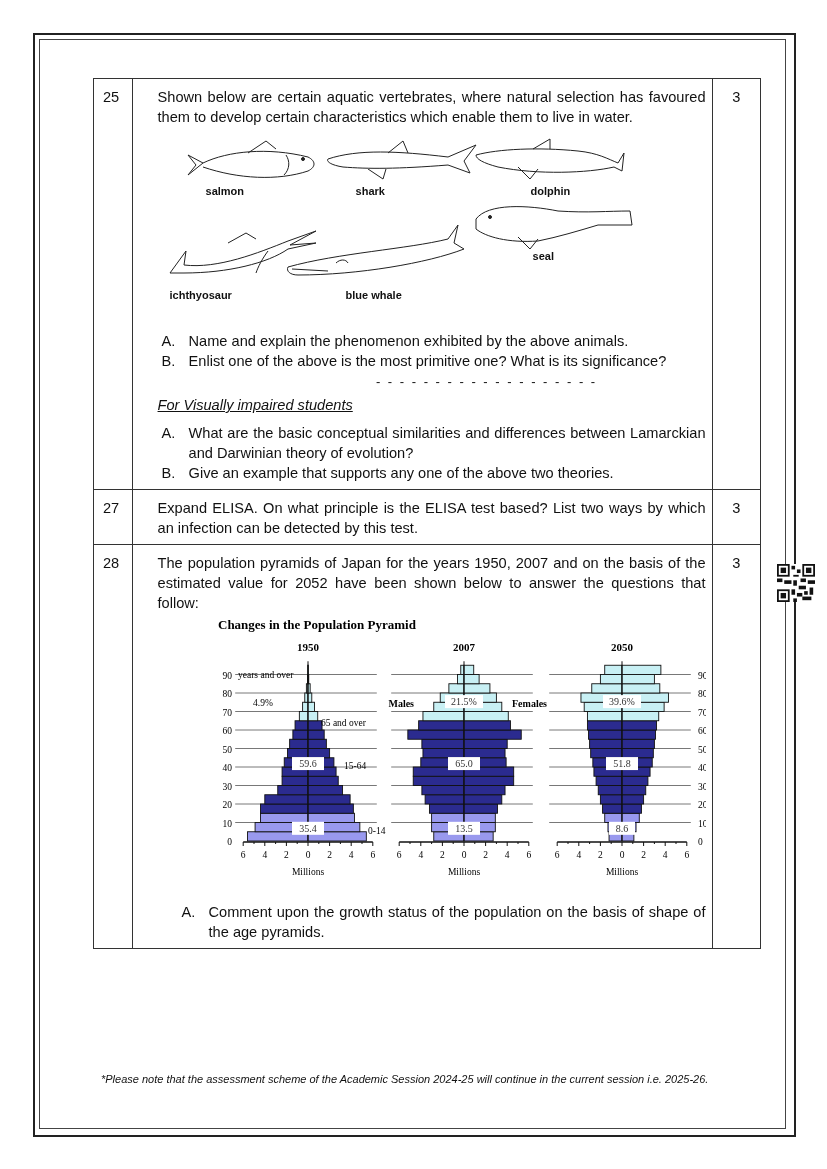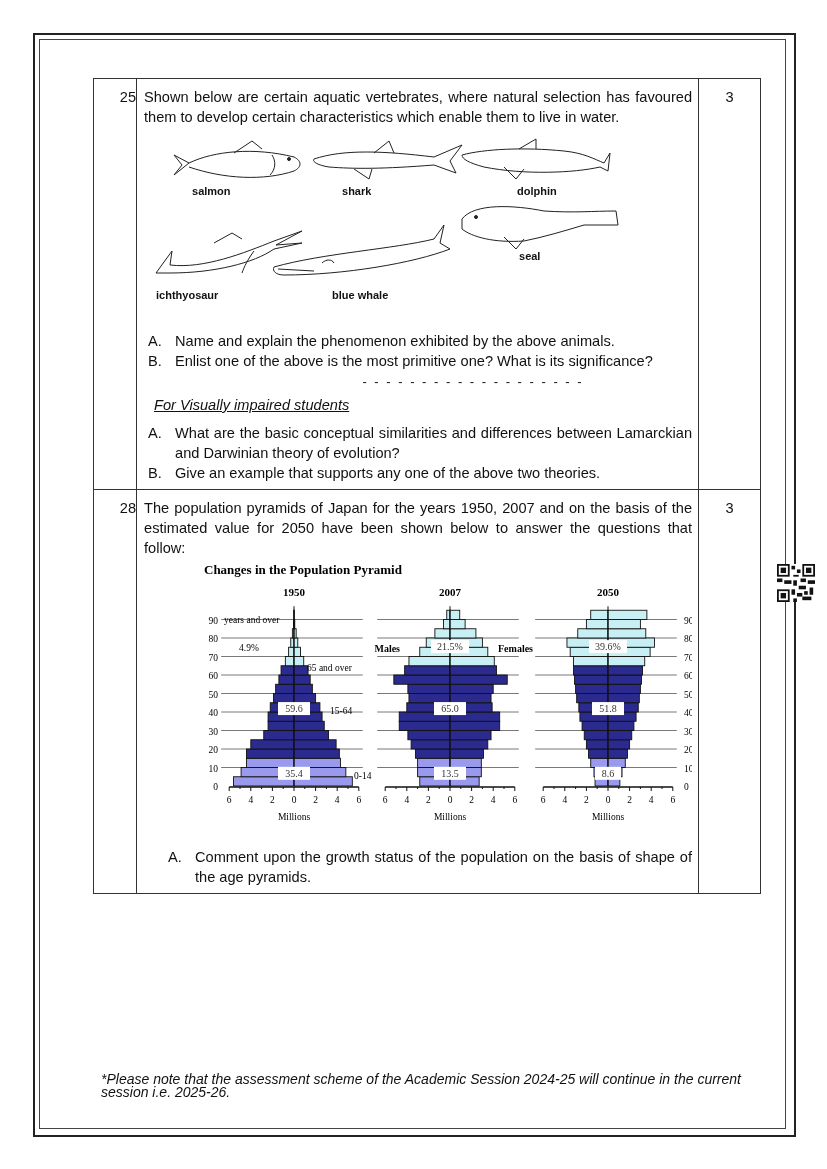--- a/index.html
+++ b/index.html
@@ -1,32 +1,32 @@
 <!DOCTYPE html>
 <html><head>
 <meta charset="utf-8">
 <style>
   html,body{margin:0;padding:0;background:#fff;}
   body{width:827px;height:1169px;position:relative;font-family:"Liberation Sans",sans-serif;color:#111;overflow:hidden;}
   .outer{position:absolute;left:33px;top:33px;width:759px;height:1100px;border:2px solid #222;}
   .inner{position:absolute;left:39px;top:39px;width:745px;height:1088px;border:1px solid #444;}
   table.q{position:absolute;left:93px;top:78px;width:668px;border-collapse:collapse;}
   table.q td{border:1px solid #333;vertical-align:top;font-size:14.6px;line-height:20px;}
-  td.num{width:36px;padding:8px 0 0 9px;text-align:right;}
-  td.body{width:548px;padding:8px 6px 6px 7px;text-align:justify;}
+  td.num{width:36px;padding:8px 0 0 9px;}
+  td.body{width:548px;padding:8px 6px 6px 25px;text-align:justify;}
   td.marks{width:68px;text-align:center;padding-top:8px;}
   .subs{margin:8px 0 0 0;padding:0;list-style:none;}
   .subs li{position:relative;padding-left:31px;text-align:justify;}
   .subs li .lbl{position:absolute;left:4px;top:0;}
   .dash{text-align:center;letter-spacing:2px;margin:4px 0 2px 110px;font-size:13px;line-height:14px;}
-  .vi{font-style:italic;text-decoration:underline;margin-top:6px;margin-left:10px;}
+  .vi{font-style:italic;text-decoration:underline;margin-top:6px;}
   .animals{position:relative;height:190px;margin-top:6px;}
   .alabel{position:absolute;font-weight:bold;font-size:11px;font-family:"Liberation Sans",sans-serif;}
   .pyr-wrap{position:relative;height:285px;margin-top:2px;}
-  .footnote{position:absolute;left:101px;top:1073px;width:660px;font-size:14px;font-style:italic;line-height:13px;}
+  .footnote{position:absolute;left:101px;top:1073px;width:660px;font-size:11px;font-style:italic;line-height:13px;}
   .qr{position:absolute;left:777px;top:564px;width:38px;height:38px;}
 </style>
 </head>
 <body>
 
 <div class="outer"></div>
 <div class="inner"></div>
 
 <table class="q">
 
@@ -81,25 +81,30 @@
       <div class="vi">For Visually impaired students</div>
       <ul class="subs">
         <li><span class="lbl">A.</span><span>What are the basic conceptual similarities and differences between Lamarckian and Darwinian theory of evolution?</span></li>
         <li><span class="lbl">B.</span><span>Give an example that supports any one of the above two theories.</span></li>
       </ul>
     </td>
     <td class="marks">3</td>
   </tr>
 
 
+  <tr>
+    <td class="num">27</td>
+    <td class="body">Expand ELISA. On what principle is the ELISA test based? List two ways by which an infection can be detected by this test.</td>
+    <td class="marks">3</td>
+  </tr>
 
   <tr>
     <td class="num">28</td>
     <td class="body">
-      <div>The population pyramids of Japan for the years 1950, 2007 and on the basis of the estimated value for 2050 have been shown below to answer the questions that follow:</div>
+      <div>The population pyramids of Japan for the years 1950, 2007 and on the basis of the estimated value for 2052 have been shown below to answer the questions that follow:</div>
       <div class="pyr-wrap">
         <svg id="pyr" width="548" height="285" viewBox="0 0 548 285">
               <text x="60" y="14" font-family="&quot;Liberation Serif&quot;, &quot;DejaVu Serif&quot;, serif" font-size="13" font-weight="bold">Changes in the Population Pyramid</text>
               <text x="150" y="36" text-anchor="middle" font-family="&quot;Liberation Serif&quot;, &quot;DejaVu Serif&quot;, serif" font-size="11" font-weight="bold">1950</text>
               <line x1="77.19999999999999" x2="218.8" y1="207.5" y2="207.5" stroke="#555" stroke-width="0.8"></line>
               <line x1="77.19999999999999" x2="218.8" y1="189" y2="189" stroke="#555" stroke-width="0.8"></line>
               <line x1="77.19999999999999" x2="218.8" y1="170.5" y2="170.5" stroke="#555" stroke-width="0.8"></line>
               <line x1="77.19999999999999" x2="218.8" y1="152" y2="152" stroke="#555" stroke-width="0.8"></line>
               <line x1="77.19999999999999" x2="218.8" y1="133.5" y2="133.5" stroke="#555" stroke-width="0.8"></line>
               <line x1="77.19999999999999" x2="218.8" y1="115" y2="115" stroke="#555" stroke-width="0.8"></line>

